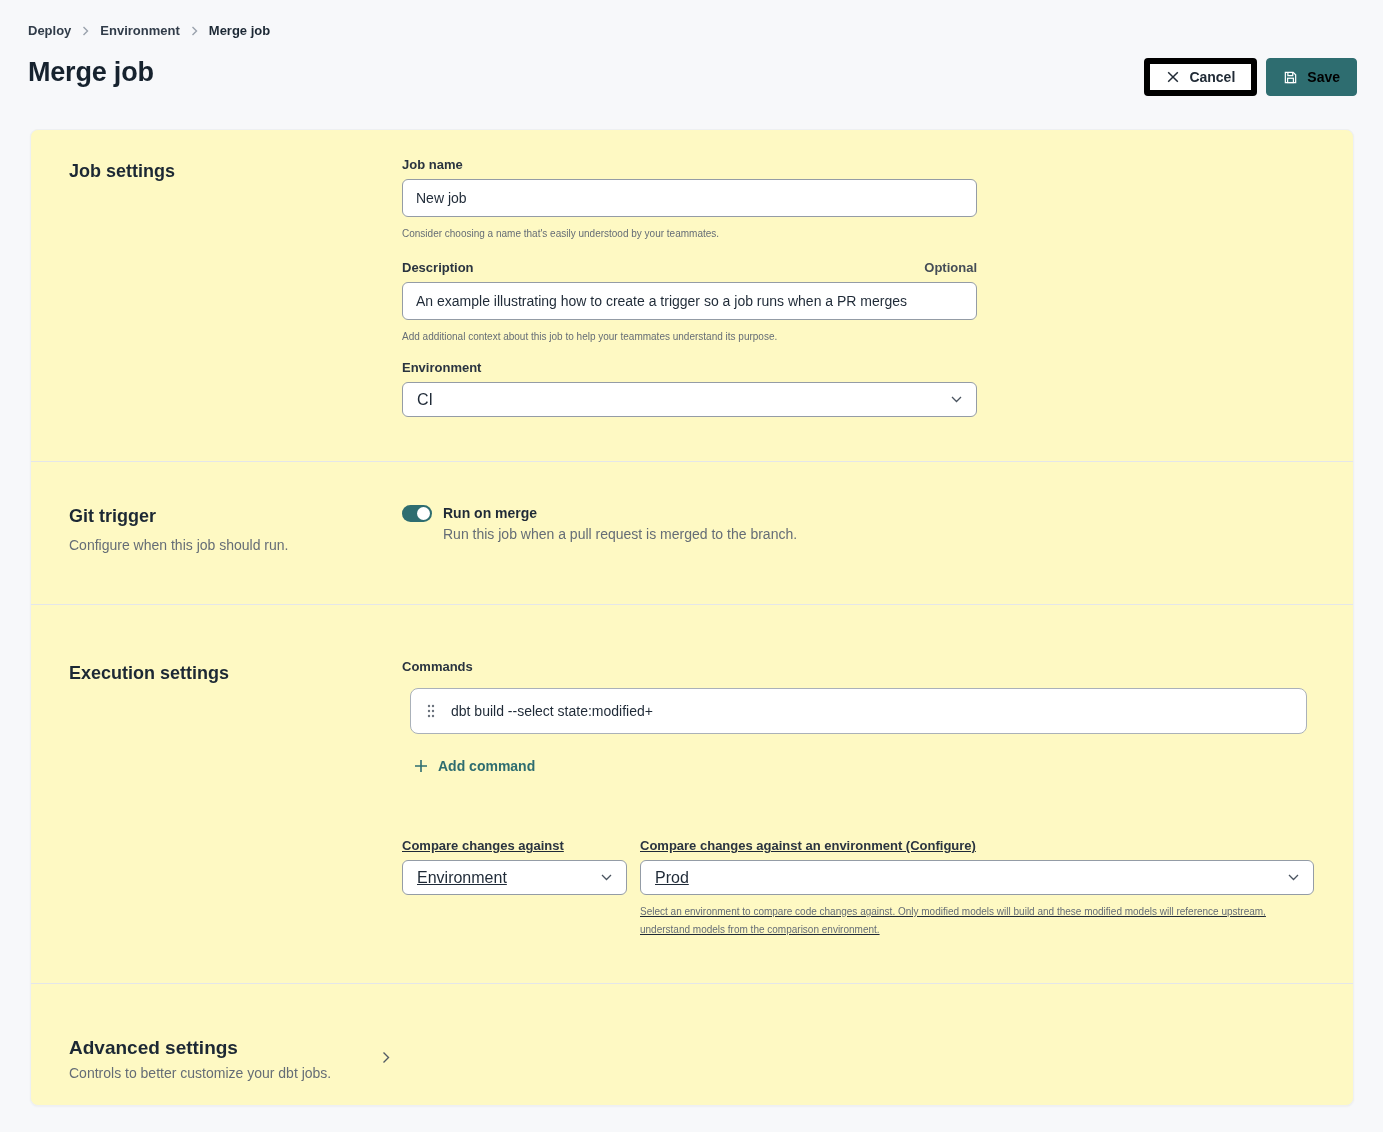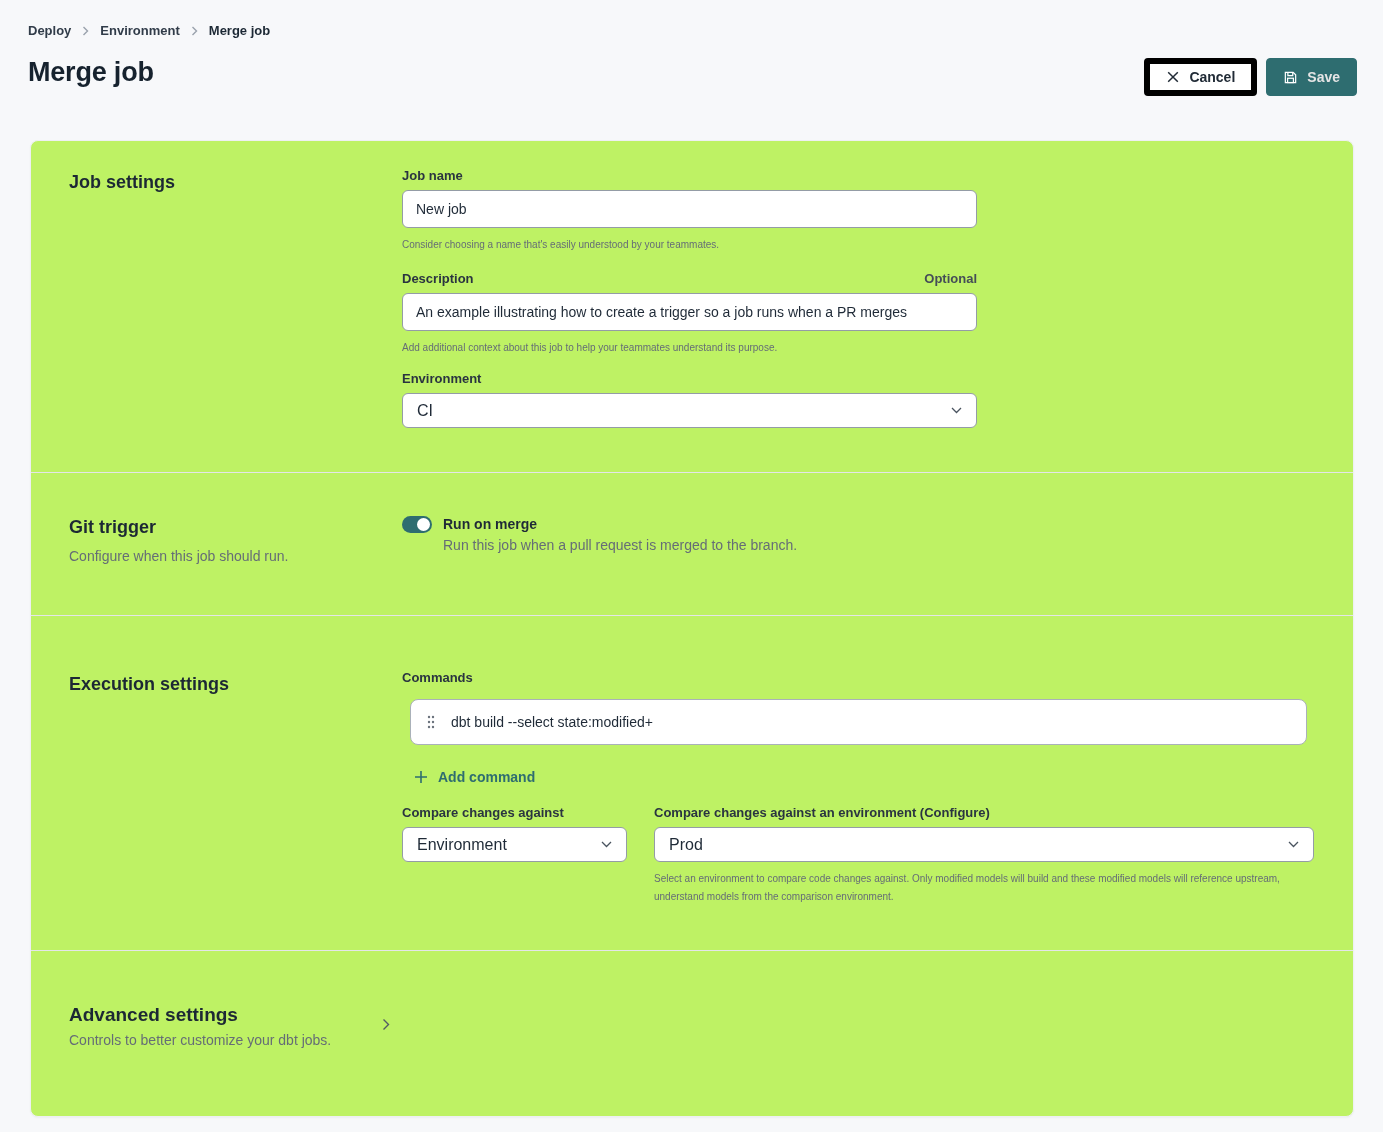--- a/index.html
+++ b/index.html
@@ -30,26 +30,26 @@
     position: absolute; top: 58px; right: 26px;
     display: flex; gap: 9px;
   }
   .btn {
     display: inline-flex; align-items: center; gap: 9px;
     height: 38px; border-radius: 4px; font-size: 14px; font-weight: 600;
     font-family: "Liberation Sans", sans-serif;
     padding: 0 16px; cursor: pointer;
   }
   .btn-cancel { background: #ffffff; border: 6px solid #000000; color: #212b36; }
-  .btn-save { background: #2e6d70; border: 1px solid #2e6d70; color: #e5e5e5; }
+  .btn-save { background: #2e6d70; border: 1px solid #2e6d70; color: #000000; }
   
   .card {
-    position: absolute; top: 140px; left: 30px;
+    position: absolute; top: 129px; left: 30px;
     width: 1324px; height: 977px;
-    background: #bef264; border: 1px solid #eef0f2; border-radius: 8px;
+    background: #fef9c3; border: 1px solid #eef0f2; border-radius: 8px;
     box-shadow: 0 1px 2px rgba(16,24,40,0.04);
   }
   .section { display: flex; padding-left: 38px; padding-right: 39px; }
   .col-left { width: 333px; flex-shrink: 0; }
   .section h2 { margin: 0; font-size: 18px; font-weight: 700; color: #1c2834; line-height: 28px; }
   .section .sub { margin: 6px 0 0; font-size: 14px; color: #656d76; line-height: 18px; }
   .divider { height: 1px; background: #e4e6e9; margin: 0 0; }
   
   .sec-job { padding-top: 27px; padding-bottom: 44px; }
   .form-col { width: 575px; }
@@ -96,21 +96,21 @@
     padding: 0 15px; background: #fff;
   }
   .command-text { font-size: 14px; color: #1f2a37; }
   .drag-handle { display: flex; cursor: grab; }
   .add-command {
     display: inline-flex; align-items: center; gap: 10px;
     margin: 24px 0 0 12px; border: none; background: none; padding: 0;
     font-size: 14px; font-weight: 600; color: #2e6d70; cursor: pointer;
     font-family: "Liberation Sans", sans-serif;
   }
-  .compare-row { display: flex; gap: 27px; margin-top: 17px; }
+  .compare-row { display: flex; gap: 13px; margin-top: 61px; text-decoration: underline; }
   .compare-group-1 { width: 225px; flex-shrink: 0; }
   .compare-group-2 { flex: 1; }
   
   .sec-adv { padding-top: 52px; }
   .adv-left { width: 313px; flex-shrink: 0; }
   .adv-left h2 { font-size: 19px; line-height: 24px; }
   .adv-left .sub { margin-top: 4px; }
   .adv-chevron { margin-top: 15px; cursor: pointer; display: flex; }
 </style>
 </head>

